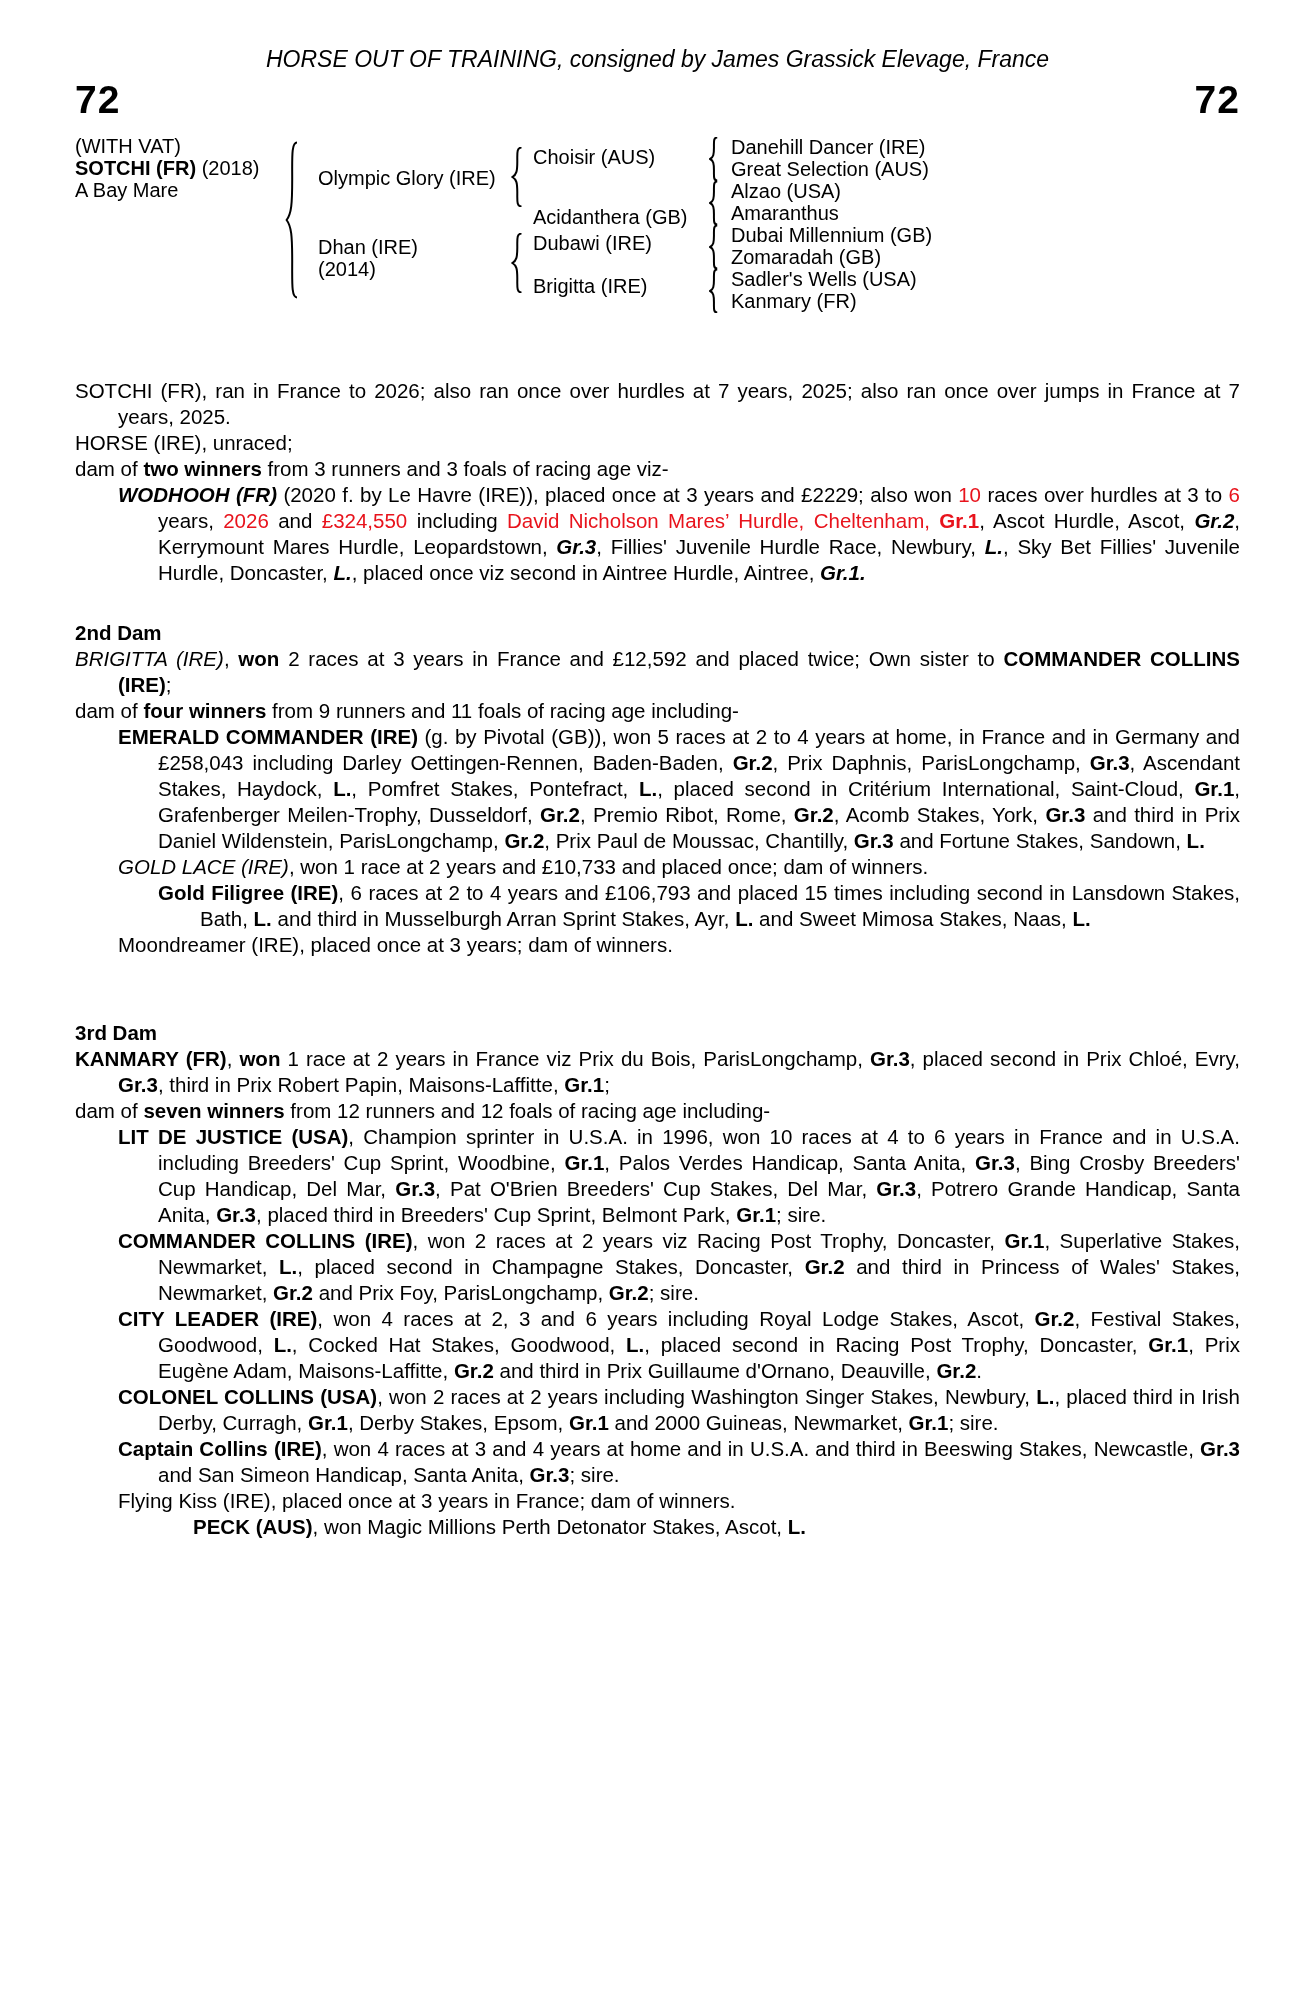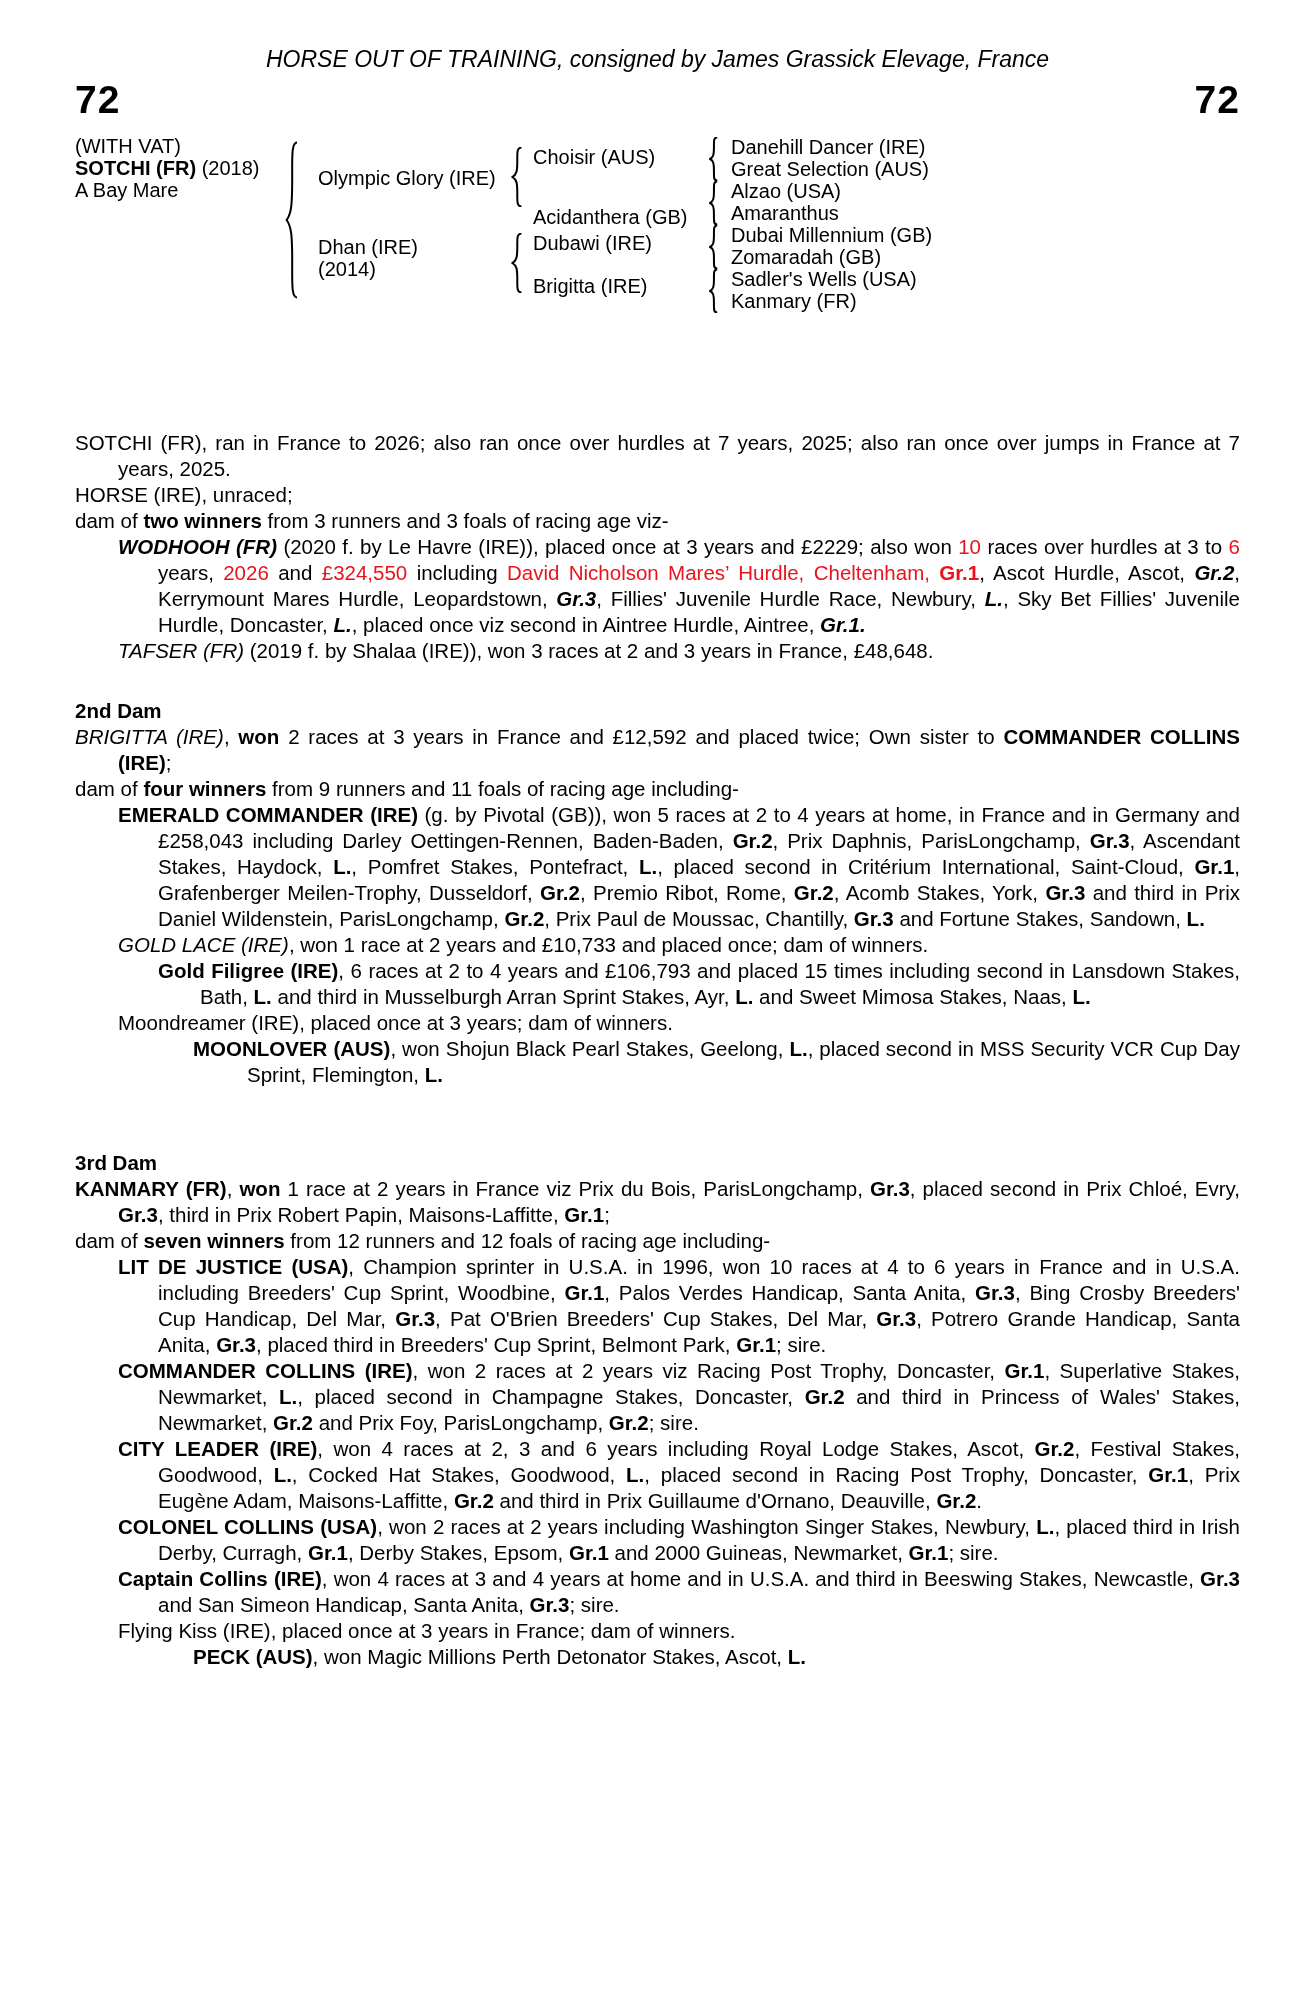--- a/index.html
+++ b/index.html
@@ -25,21 +25,21 @@
 
   
   .pedigree{ position:relative; margin:12px 75px 0; height:195px; font-size:20px; }
   .pedigree .abs{ position:absolute; white-space:nowrap; line-height:22px; }
   .who{ line-height:23px; }
   .who .horse-name{ font-weight:700; }
   .brace{ position:absolute; }
   .brace path{ fill:none; stroke:#000; stroke-width:2; vector-effect:non-scaling-stroke; }
 
   
-  .copy{ margin:100px 75px 0; font-size:20.5px; line-height:26px; }
+  .copy{ margin:48px 75px 0; font-size:20.5px; line-height:26px; }
   .para{ text-align:justify; }
   .para.flush{ padding-left:0; text-indent:0; }
   .para.hang43{ padding-left:43px; text-indent:-43px; }
   .para.e1{ padding-left:83px; text-indent:-40px; }
   .para.e2{ padding-left:125px; text-indent:-42px; }
   .para.e3{ padding-left:172px; text-indent:-54px; }
   .para.h{ text-align:left; }
   .mt28{ margin-top:28px; } .mt34{ margin-top:34px; } .mt62{ margin-top:62px; }
   .b{ font-weight:700; }
   .i{ font-style:italic; }
@@ -110,29 +110,27 @@
     <div class="abs" style="left:656px; top:111px;">Zomaradah (GB)</div>
     <div class="abs" style="left:656px; top:133px;">Sadler's Wells (USA)</div>
     <div class="abs" style="left:656px; top:155px;">Kanmary (FR)</div>
   </div>
 
   <div class="copy">
       <div class="para hang43"><span>SOTCHI (FR), ran in France to 2026; also ran once over hurdles at 7 years, 2025; also ran once over jumps in France at 7 years, 2025.</span></div>
       <div class="para flush"><span>HORSE (IRE), unraced;</span></div>
       <div class="para flush"><span>dam of </span><span class="b">two winners</span><span> from 3 runners and 3 foals of racing age viz-</span></div>
       <div class="para e1"><span class="bi">WODHOOH (FR)</span><span> (2020 f. by Le Havre (IRE)), placed once at 3 years and £2229; also won </span><span class="r">10</span><span> races over hurdles at 3 to </span><span class="r">6</span><span> years, </span><span class="r">2026</span><span> and </span><span class="r">£324,550</span><span> including </span><span class="r">David Nicholson Mares’ Hurdle, Cheltenham, </span><span class="rb">Gr.1</span><span>, Ascot Hurdle, Ascot, </span><span class="bi">Gr.2</span><span>, Kerrymount Mares Hurdle, Leopardstown, </span><span class="bi">Gr.3</span><span>, Fillies' Juvenile Hurdle Race, Newbury, </span><span class="bi">L.</span><span>, Sky Bet Fillies' Juvenile Hurdle, Doncaster, </span><span class="bi">L.</span><span>, placed once viz second in Aintree Hurdle, Aintree, </span><span class="bi">Gr.1.</span></div>
-      <div class="para e1"><span class="i">TAFSER (FR)</span><span> (2019 f. by Shalaa (IRE)), won 3 races at 2 and 3 years in France, £48,648.</span></div>
       <div class="para h mt34"><span class="b">2nd Dam</span></div>
       <div class="para hang43"><span class="i">BRIGITTA (IRE)</span><span>, </span><span class="b">won</span><span> 2 races at 3 years in France and £12,592 and placed twice; Own sister to </span><span class="b">COMMANDER COLLINS (IRE)</span><span>;</span></div>
       <div class="para flush"><span>dam of </span><span class="b">four winners</span><span> from 9 runners and 11 foals of racing age including-</span></div>
       <div class="para e1"><span class="b">EMERALD COMMANDER (IRE)</span><span> (g. by Pivotal (GB)), won 5 races at 2 to 4 years at home, in France and in Germany and £258,043 including Darley Oettingen-Rennen, Baden-Baden, </span><span class="b">Gr.2</span><span>, Prix Daphnis, ParisLongchamp, </span><span class="b">Gr.3</span><span>, Ascendant Stakes, Haydock, </span><span class="b">L.</span><span>, Pomfret Stakes, Pontefract, </span><span class="b">L.</span><span>, placed second in Critérium International, Saint-Cloud, </span><span class="b">Gr.1</span><span>, Grafenberger Meilen-Trophy, Dusseldorf, </span><span class="b">Gr.2</span><span>, Premio Ribot, Rome, </span><span class="b">Gr.2</span><span>, Acomb Stakes, York, </span><span class="b">Gr.3</span><span> and third in Prix Daniel Wildenstein, ParisLongchamp, </span><span class="b">Gr.2</span><span>, Prix Paul de Moussac, Chantilly, </span><span class="b">Gr.3</span><span> and Fortune Stakes, Sandown, </span><span class="b">L.</span></div>
       <div class="para e1"><span class="i">GOLD LACE (IRE)</span><span>, won 1 race at 2 years and £10,733 and placed once; dam of winners.</span></div>
       <div class="para e2"><span class="b">Gold Filigree (IRE)</span><span>, 6 races at 2 to 4 years and £106,793 and placed 15 times including second in Lansdown Stakes, Bath, </span><span class="b">L.</span><span> and third in Musselburgh Arran Sprint Stakes, Ayr, </span><span class="b">L.</span><span> and Sweet Mimosa Stakes, Naas, </span><span class="b">L.</span></div>
       <div class="para e1"><span>Moondreamer (IRE), placed once at 3 years; dam of winners.</span></div>
-      <div class="para e3"><span class="b">MOONLOVER (AUS)</span><span>, won Shojun Black Pearl Stakes, Geelong, </span><span class="b">L.</span><span>, placed second in MSS Security VCR Cup Day Sprint, Flemington, </span><span class="b">L.</span></div>
       <div class="para h mt62"><span class="b">3rd Dam</span></div>
       <div class="para hang43"><span class="b">KANMARY (FR)</span><span>, </span><span class="b">won</span><span> 1 race at 2 years in France viz Prix du Bois, ParisLongchamp, </span><span class="b">Gr.3</span><span>, placed second in Prix Chloé, Evry, </span><span class="b">Gr.3</span><span>, third in Prix Robert Papin, Maisons-Laffitte, </span><span class="b">Gr.1</span><span>;</span></div>
       <div class="para flush"><span>dam of </span><span class="b">seven winners</span><span> from 12 runners and 12 foals of racing age including-</span></div>
       <div class="para e1"><span class="b">LIT DE JUSTICE (USA)</span><span>, Champion sprinter in U.S.A. in 1996, won 10 races at 4 to 6 years in France and in U.S.A. including Breeders' Cup Sprint, Woodbine, </span><span class="b">Gr.1</span><span>, Palos Verdes Handicap, Santa Anita, </span><span class="b">Gr.3</span><span>, Bing Crosby Breeders' Cup Handicap, Del Mar, </span><span class="b">Gr.3</span><span>, Pat O'Brien Breeders' Cup Stakes, Del Mar, </span><span class="b">Gr.3</span><span>, Potrero Grande Handicap, Santa Anita, </span><span class="b">Gr.3</span><span>, placed third in Breeders' Cup Sprint, Belmont Park, </span><span class="b">Gr.1</span><span>; sire.</span></div>
       <div class="para e1"><span class="b">COMMANDER COLLINS (IRE)</span><span>, won 2 races at 2 years viz Racing Post Trophy, Doncaster, </span><span class="b">Gr.1</span><span>, Superlative Stakes, Newmarket, </span><span class="b">L.</span><span>, placed second in Champagne Stakes, Doncaster, </span><span class="b">Gr.2</span><span> and third in Princess of Wales' Stakes, Newmarket, </span><span class="b">Gr.2</span><span> and Prix Foy, ParisLongchamp, </span><span class="b">Gr.2</span><span>; sire.</span></div>
       <div class="para e1"><span class="b">CITY LEADER (IRE)</span><span>, won 4 races at 2, 3 and 6 years including Royal Lodge Stakes, Ascot, </span><span class="b">Gr.2</span><span>, Festival Stakes, Goodwood, </span><span class="b">L.</span><span>, Cocked Hat Stakes, Goodwood, </span><span class="b">L.</span><span>, placed second in Racing Post Trophy, Doncaster, </span><span class="b">Gr.1</span><span>, Prix Eugène Adam, Maisons-Laffitte, </span><span class="b">Gr.2</span><span> and third in Prix Guillaume d'Ornano, Deauville, </span><span class="b">Gr.2</span><span>.</span></div>
       <div class="para e1"><span class="b">COLONEL COLLINS (USA)</span><span>, won 2 races at 2 years including Washington Singer Stakes, Newbury, </span><span class="b">L.</span><span>, placed third in Irish Derby, Curragh, </span><span class="b">Gr.1</span><span>, Derby Stakes, Epsom, </span><span class="b">Gr.1</span><span> and 2000 Guineas, Newmarket, </span><span class="b">Gr.1</span><span>; sire.</span></div>
       <div class="para e1"><span class="b">Captain Collins (IRE)</span><span>, won 4 races at 3 and 4 years at home and in U.S.A. and third in Beeswing Stakes, Newcastle, </span><span class="b">Gr.3</span><span> and San Simeon Handicap, Santa Anita, </span><span class="b">Gr.3</span><span>; sire.</span></div>
       <div class="para e1"><span>Flying Kiss (IRE), placed once at 3 years in France; dam of winners.</span></div>
       <div class="para e3"><span class="b">PECK (AUS)</span><span>, won Magic Millions Perth Detonator Stakes, Ascot, </span><span class="b">L.</span></div>

